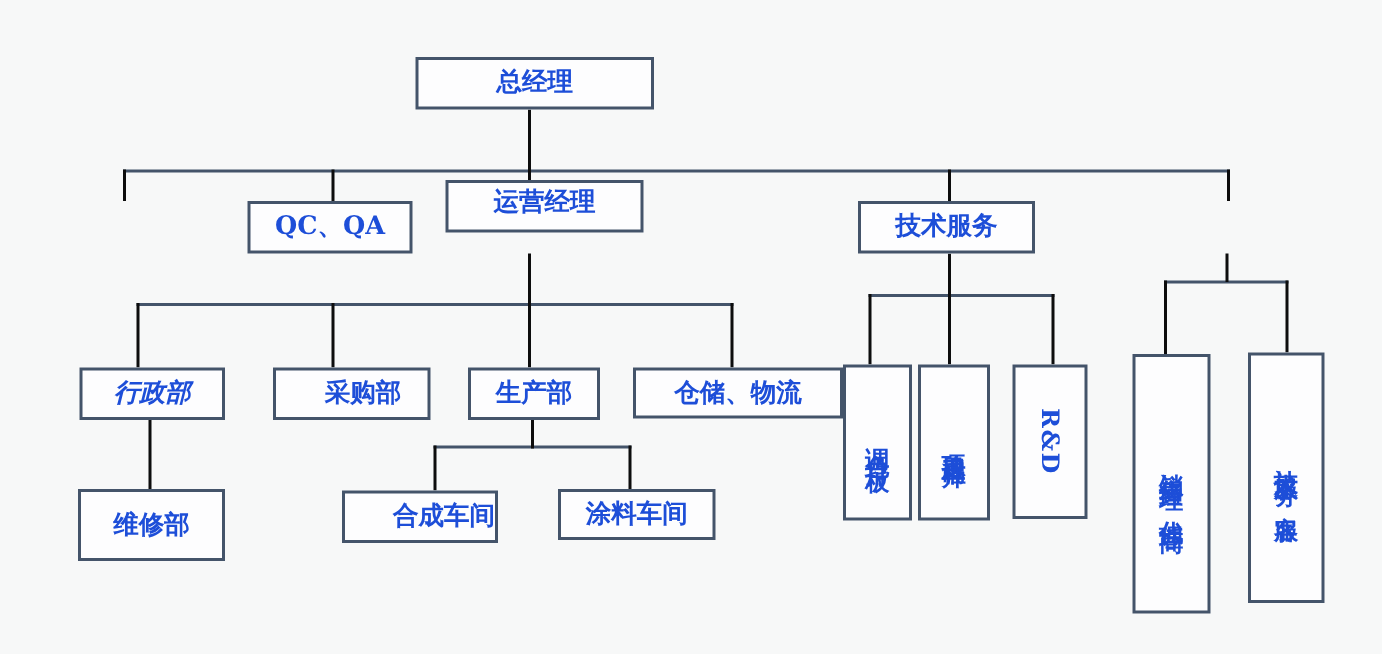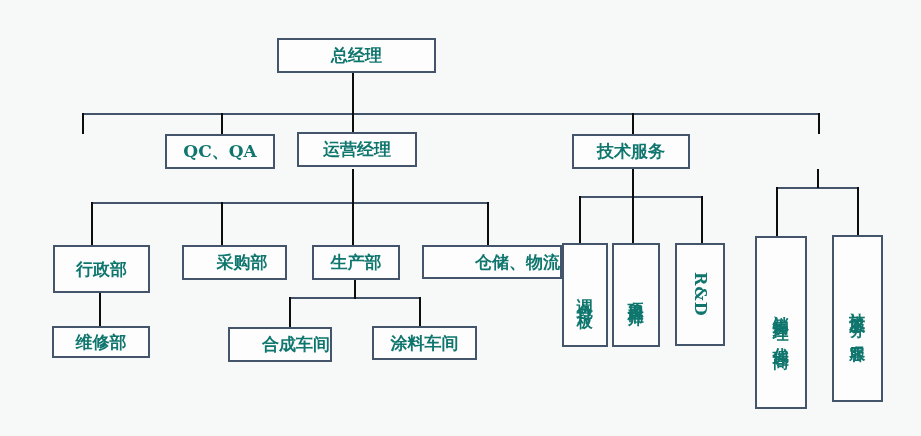--- a/index.html
+++ b/index.html
@@ -13,21 +13,21 @@
     width: 921px;
     height: 436px;
     background: #f7f8f8;
     overflow: hidden;
   }
   .node {
     position: absolute;
     box-sizing: border-box;
     background: #fdfdfe;
     border: 2px solid #44546a;
-    color: #0f766e;
+    color: #1d4ed8;
     font-weight: bold;
     font-size: 17px;
     display: flex;
     align-items: center;
     justify-content: center;
     text-align: center;
     line-height: 1.1;
     white-space: nowrap;
   }
   .node.v {
@@ -78,41 +78,41 @@
   <div class="vline" style="left:776px; top:187px; height:49px;"></div>
   <div class="vline" style="left:857px; top:187px; height:48px;"></div>
 
   <div class="node" style="left:277px; top:38px; width:159px; height:35px;">
     <span>总经理</span>
   </div>
 
   <div class="node" style="left:165px; top:134px; width:110px; height:35px;">
     <span>QC、QA</span>
   </div>
-  <div class="node" style="left:297px; top:132px; width:120px; height:35px;">
+  <div class="node" style="left:297px; top:120px; width:132px; height:35px;font-family:Liberation Mono, monospace;">
     <span>运营经理</span>
   </div>
   <div class="node" style="left:572px; top:134px; width:118px; height:35px;">
     <span>技术服务</span>
   </div>
 
-  <div class="node" style="left:53px; top:245px; width:97px; height:48px;">
+  <div class="node" style="left:53px; top:245px; width:97px; height:35px;font-style:italic;">
     <span>行政部</span>
   </div>
   <div class="node" style="left:182px; top:245px; width:105px; height:35px;padding-left:15px;">
     <span>采购部</span>
   </div>
   <div class="node" style="left:312px; top:245px; width:88px; height:35px;">
     <span>生产部</span>
   </div>
-  <div class="node" style="left:422px; top:245px; width:140px; height:34px;justify-content:flex-end;">
+  <div class="node" style="left:422px; top:245px; width:140px; height:34px;">
     <span>仓储、物流</span>
   </div>
 
-  <div class="node" style="left:52px; top:326px; width:98px; height:32px;">
+  <div class="node" style="left:52px; top:326px; width:98px; height:48px;">
     <span>维修部</span>
   </div>
   <div class="node" style="left:228px; top:327px; width:104px; height:35px;justify-content:flex-end;">
     <span>合成车间</span>
   </div>
   <div class="node" style="left:372px; top:326px; width:105px; height:34px;justify-content:center;">
     <span>涂料车间</span>
   </div>
 
   <div class="node v" style="left:562px; top:243px; width:46px; height:104px; letter-spacing:5px;">

